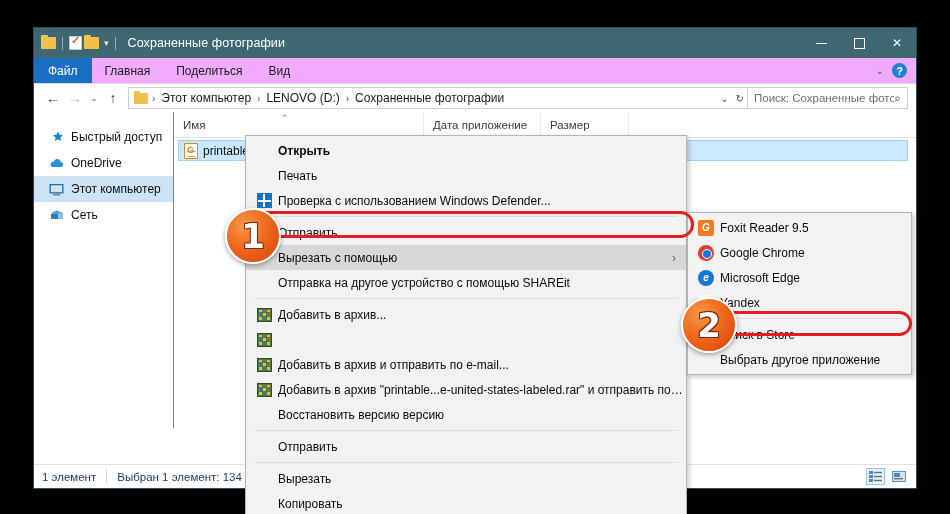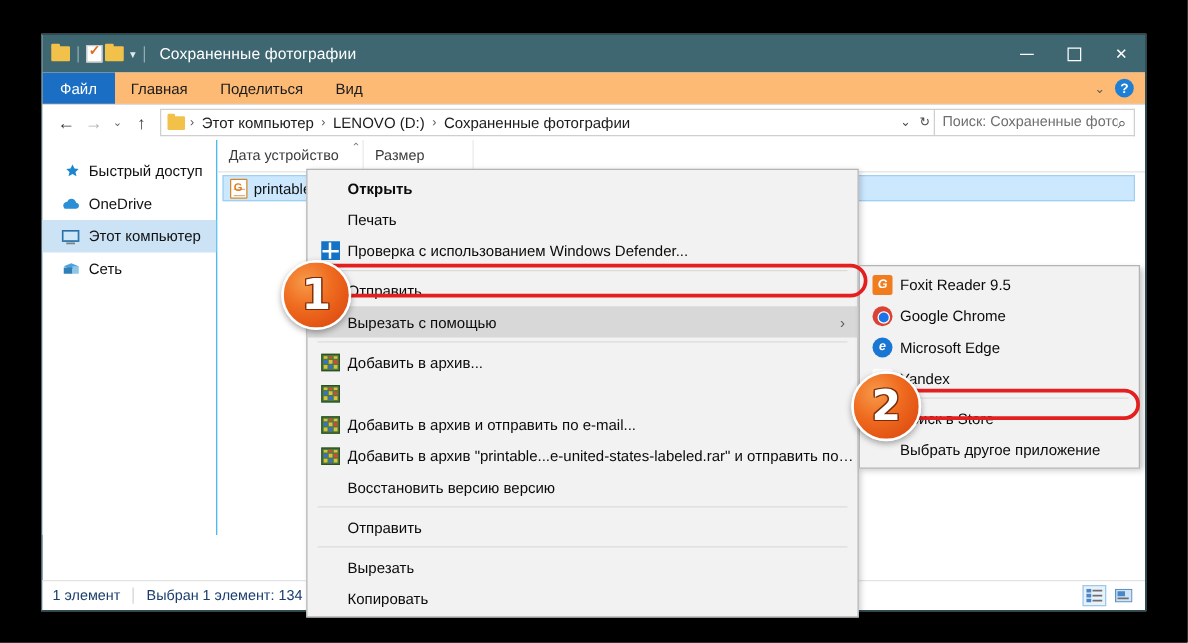--- a/index.html
+++ b/index.html
@@ -54,21 +54,21 @@
   .wbtns { position: absolute; right: 0; top: 0; display: flex; height: 30px; }
   .wbtn {
     width: 38px; height: 30px; display: flex; align-items: center; justify-content: center;
     color: #ffffff; font-size: 12px;
   }
   .wmin { width: 11px; height: 1px; background: #fff; display: block; }
   .wmax { width: 11px; height: 11px; border: 1px solid #fff; display: block; }
 
   
   .ribbon {
-    height: 26px; background: #fdba74; border-bottom: 1px solid #dcdcdc;
+    height: 26px; background: #f0abfc; border-bottom: 1px solid #dcdcdc;
     display: flex; align-items: stretch; flex: 0 0 26px; position: relative;
   }
   .rtab {
     display: flex; align-items: center; padding: 0 13px;
     font-size: 12px; color: #1b1b1b; white-space: nowrap;
   }
   .rtab.file { background: #1a6fc4; color: #fff; padding: 0 14px; }
   .ribbon-right { margin-left: auto; display: flex; align-items: center; gap: 8px; padding-right: 9px; }
   .chev { color: #5a5a5a; font-size: 10px; }
   .help-ico {
@@ -368,21 +368,22 @@
                 <rect x="2" y="5" width="7" height="5" fill="#2f7fb8"></rect>
                 <rect x="9" y="4" width="5" height="6" fill="#8fc6e8"></rect>
               </svg>
           </span>
           <span>Сеть</span>
         </div>
       </div>
 
       <div class="content">
         <div class="colhead">
-          <div class="col" style="width:117px">Дата устройство</div>
+          <div class="col" style="width:250px">Имя</div>
+          <div class="col" style="width:117px">Дата приложение</div>
           <div class="col" style="width:88px">Размер</div>
           <div class="sortcaret">⌃</div>
         </div>
 
         <div class="filerow">
           <span class="pdf-ico"></span>
           <span class="fname">printable-m</span>
         </div>
       </div>
     </div>
@@ -433,20 +434,24 @@
       <span class="mi-ico">
           <i class="ico-send"></i>
         </span>
       <span class="mi-label">Отправить</span>
     </div>
     <div class="mi hl">
       <span class="mi-ico"></span>
       <span class="mi-label">Вырезать с помощью</span>
       <span class="arrow">›</span>
     </div>
+    <div class="mi">
+      <span class="mi-ico"></span>
+      <span class="mi-label">Отправка на другое устройство с помощью SHAREit</span>
+    </div>
     <div class="msep"></div>
     <div class="mi">
       <span class="mi-ico">
           <i class="ico-rar">
             <i></i>
             <i></i>
             <i></i>
             <i></i>
             <i></i>
             <i></i>

